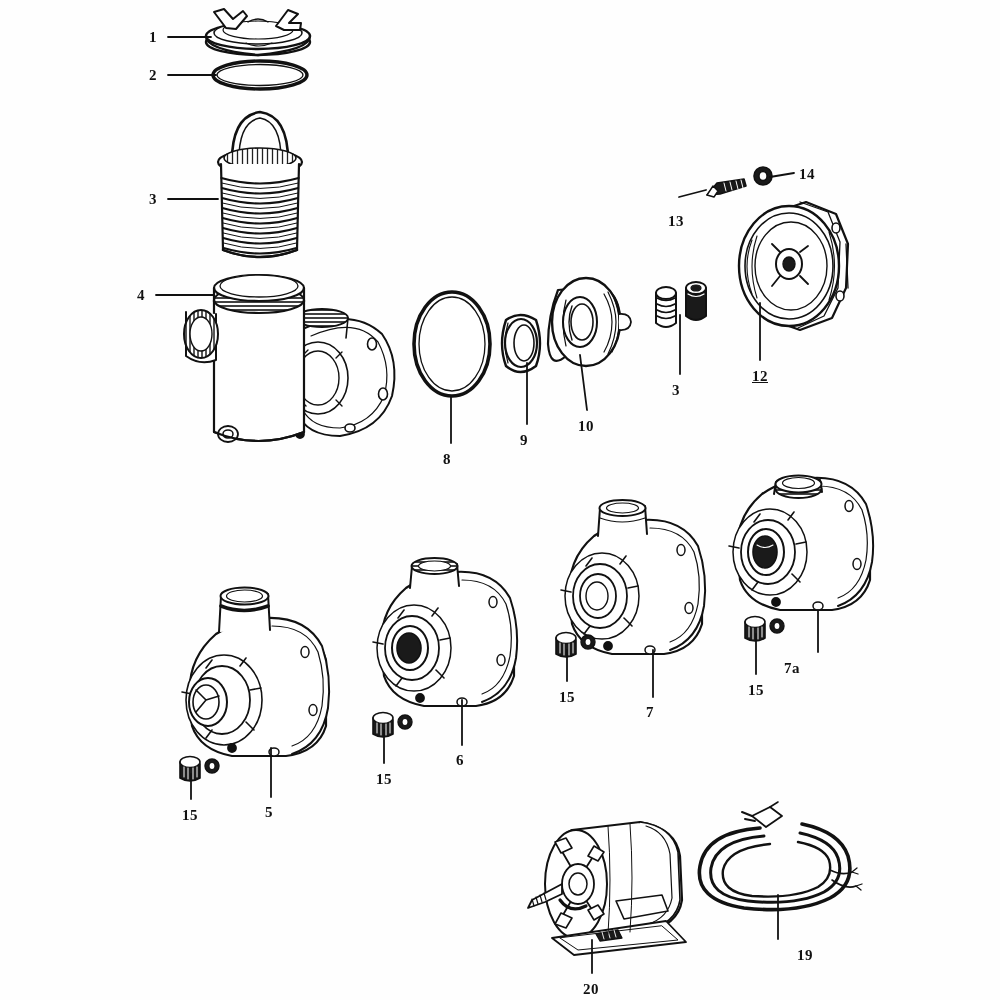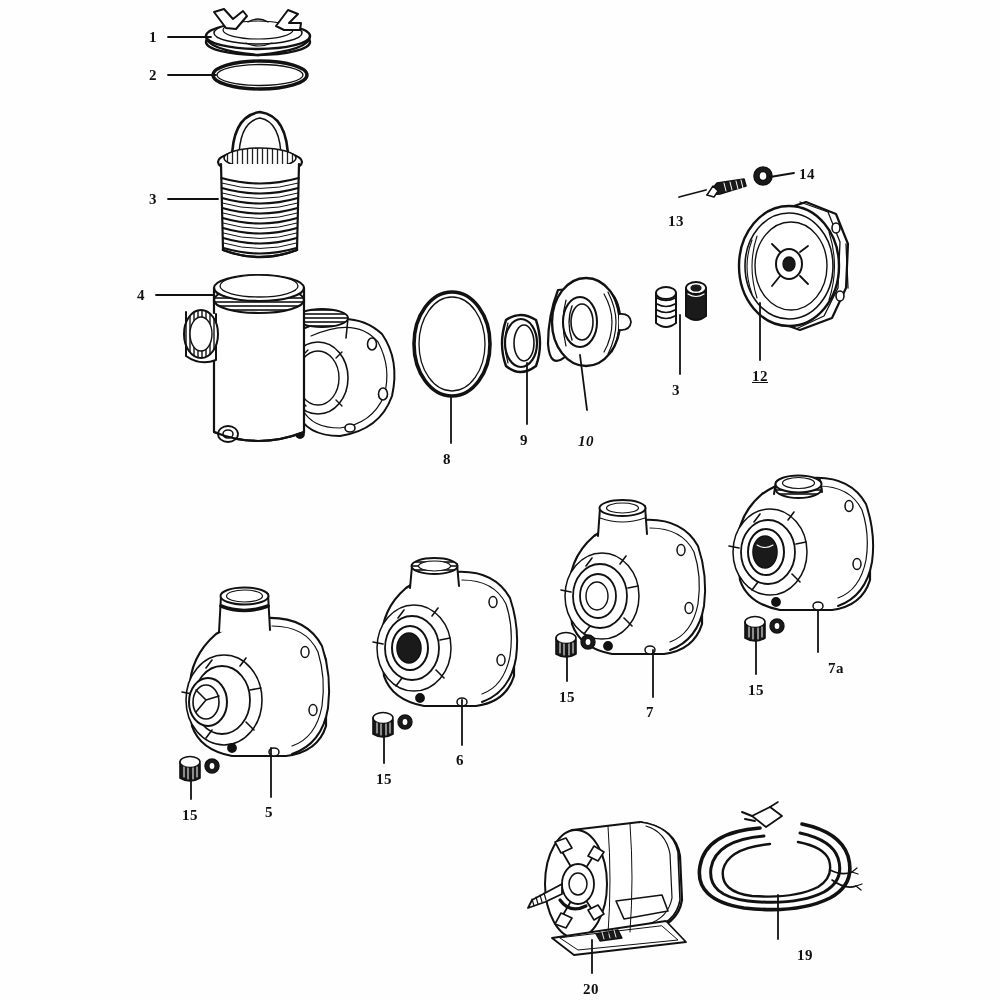--- a/index.html
+++ b/index.html
@@ -487,30 +487,30 @@
       </g>
   </svg>
 
   <div id="labels">
       <div class="callout-label" style="left: 149px; top: 30px;">1</div>
       <div class="callout-label" style="left: 149px; top: 68px;">2</div>
       <div class="callout-label" style="left: 149px; top: 192px;">3</div>
       <div class="callout-label" style="left: 137px; top: 288px;">4</div>
       <div class="callout-label" style="left: 443px; top: 452px;">8</div>
       <div class="callout-label" style="left: 520px; top: 433px;">9</div>
-      <div class="callout-label" style="left: 578px; top: 434px; font-style: italic;">10</div>
+      <div class="callout-label" style="left: 578px; top: 419px;">10</div>
       <div class="callout-label" style="left: 672px; top: 383px;">3</div>
       <div class="callout-label" style="left: 752px; top: 369px; text-decoration: underline;">12</div>
       <div class="callout-label" style="left: 660px; top: 214px; margin-left: 8px;">13</div>
       <div class="callout-label" style="left: 799px; top: 167px;">14</div>
       <div class="callout-label" style="left: 265px; top: 805px;">5</div>
       <div class="callout-label" style="left: 182px; top: 808px;">15</div>
       <div class="callout-label" style="left: 456px; top: 753px;">6</div>
       <div class="callout-label" style="left: 376px; top: 772px;">15</div>
       <div class="callout-label" style="left: 646px; top: 705px;">7</div>
       <div class="callout-label" style="left: 559px; top: 690px;">15</div>
-      <div class="callout-label" style="left: 828px; top: 661px; text-align: center;">7a</div>
+      <div class="callout-label" style="left: 784px; top: 661px; text-align: center;">7a</div>
       <div class="callout-label" style="left: 748px; top: 683px;">15</div>
       <div class="callout-label" style="left: 583px; top: 982px;">20</div>
       <div class="callout-label" style="left: 797px; top: 948px;">19</div>
     </div>
 
 </div>
 
 </body></html>

